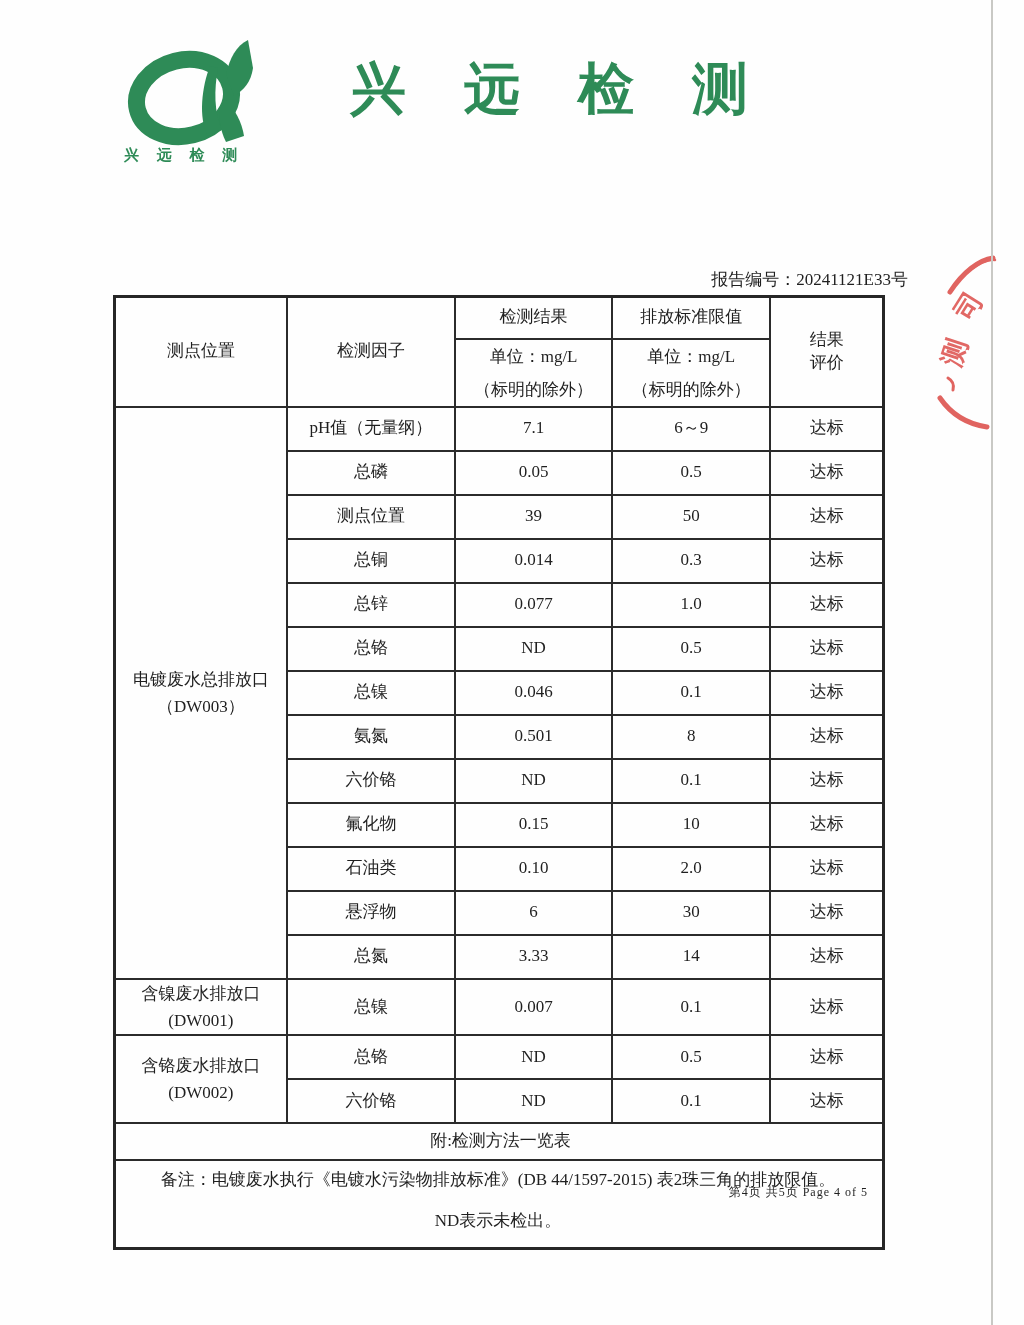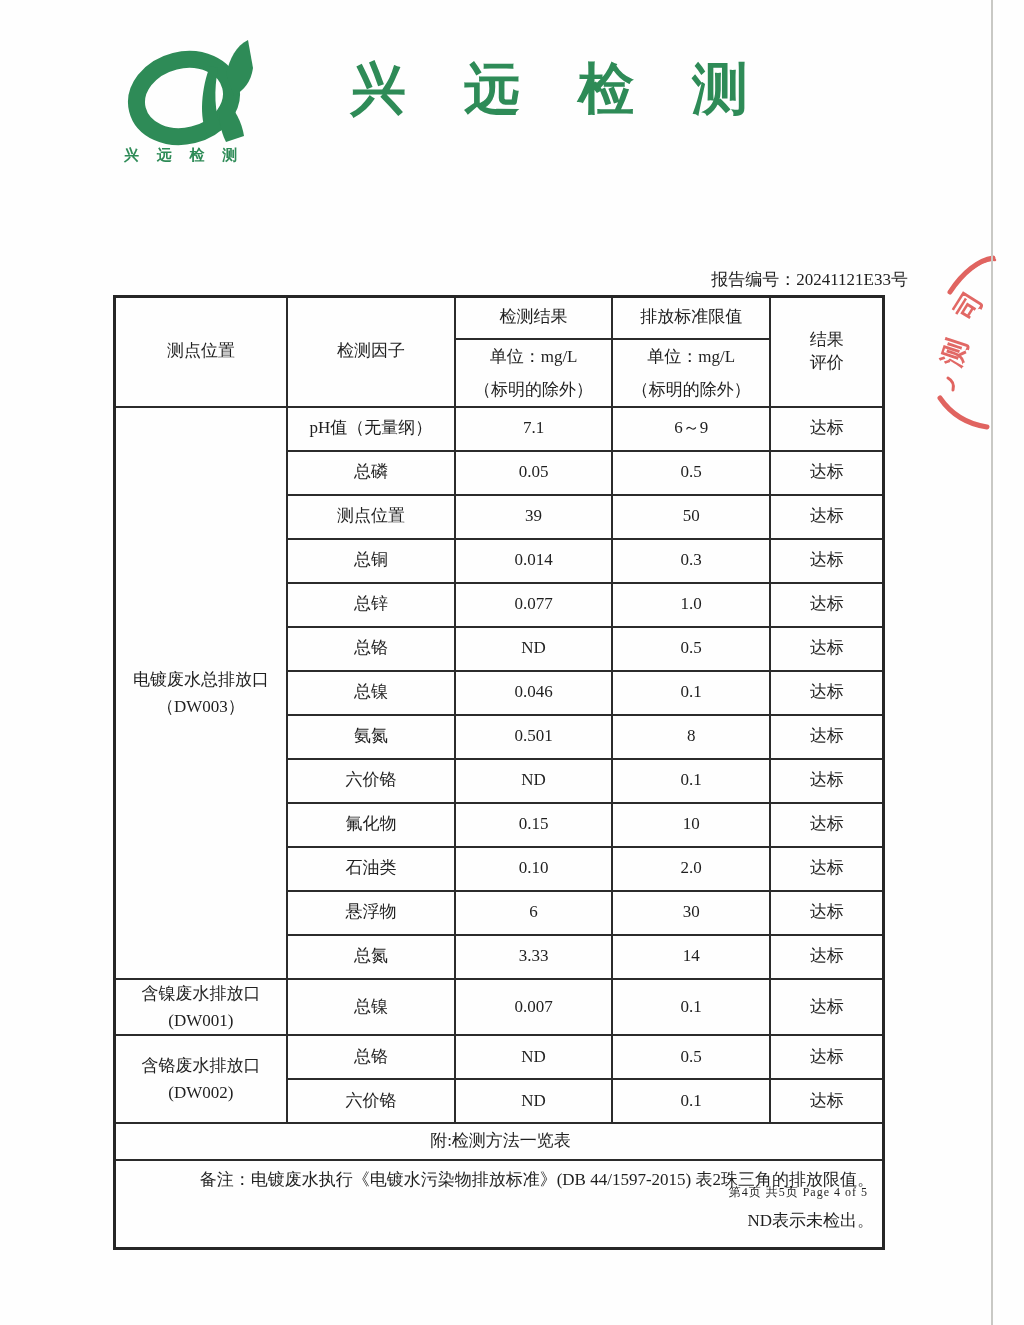--- a/index.html
+++ b/index.html
@@ -47,21 +47,21 @@
   }
   tr.hdr1{height:42px;}
   tr.hdr2{height:60px;}
   tr.data{height:44px;}
   tr.data-tall{height:52px;}
   tr.appendix-row{height:37px;}
   tr.note-row{height:88px;}
   td.unit-cell div{line-height:1.95;}
   td.loc-cell div{line-height:1.6;}
   td.appendix-cell{text-align:center;padding-left:5px !important;}
-  td.note-cell{text-align:right;vertical-align:top !important;padding:8px 8px 6px 6px !important;}
+  td.note-cell{text-align:center;vertical-align:top !important;padding:8px 8px 6px 6px !important;}
   .note-line2{margin-top:18px;}
 
   
   .stamp{position:absolute;left:929px;top:246px;width:95px;height:190px;pointer-events:none;}
   .edge-line{position:absolute;left:991px;top:0;width:2px;height:1325px;background:#c9c9c5;}
 
   
   .page-footer{
     position:absolute;right:156px;top:1184px;
     font-size:12px;white-space:nowrap;letter-spacing:1px;text-align:right;

